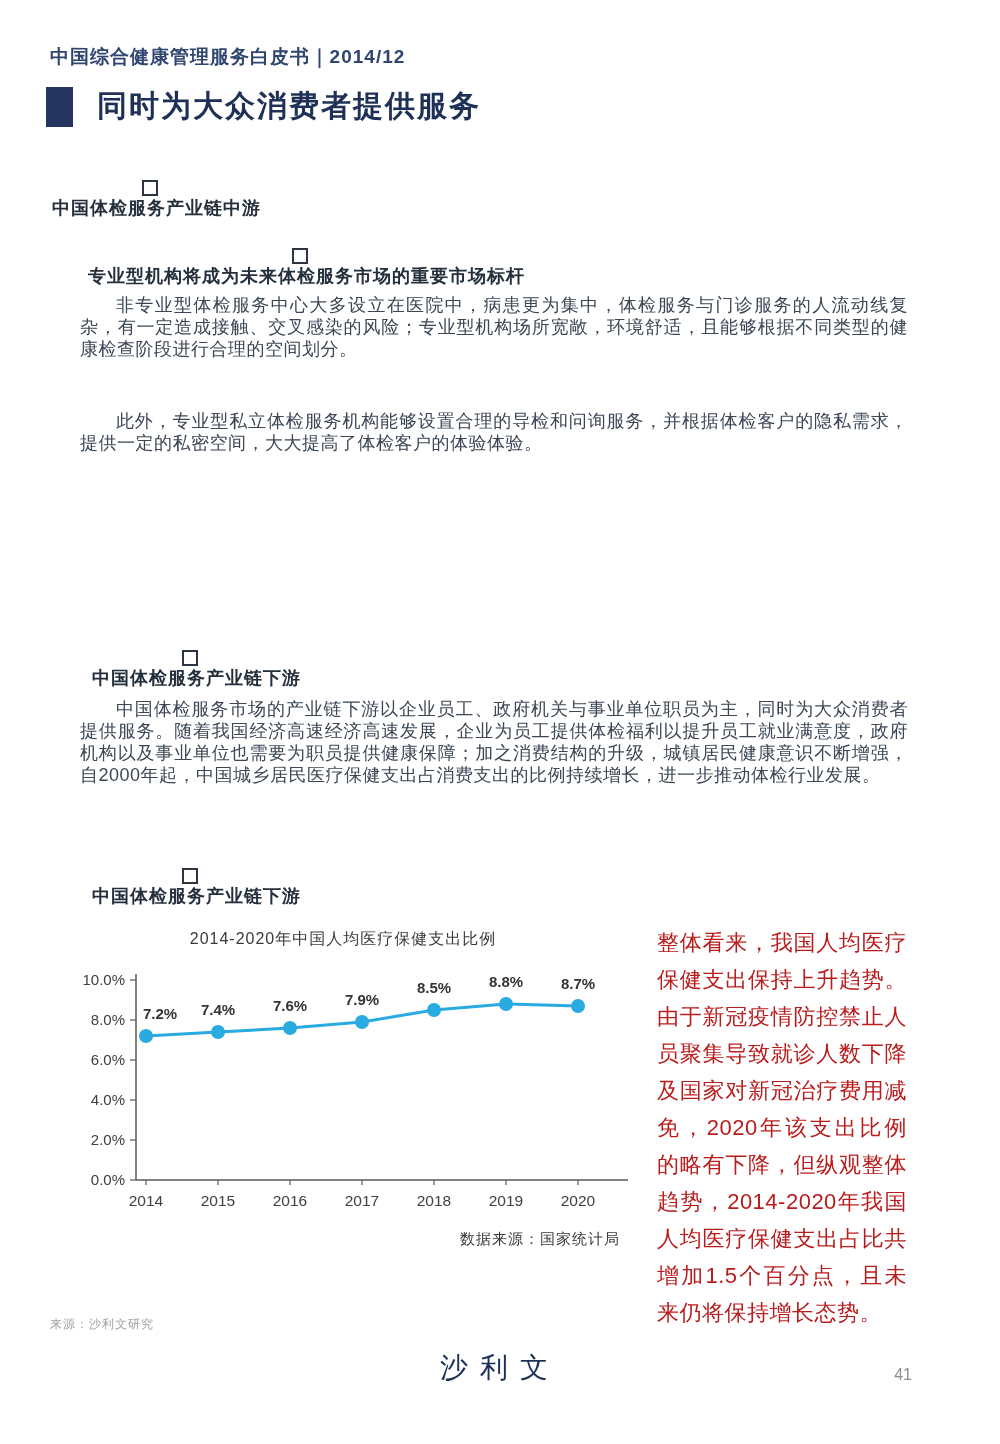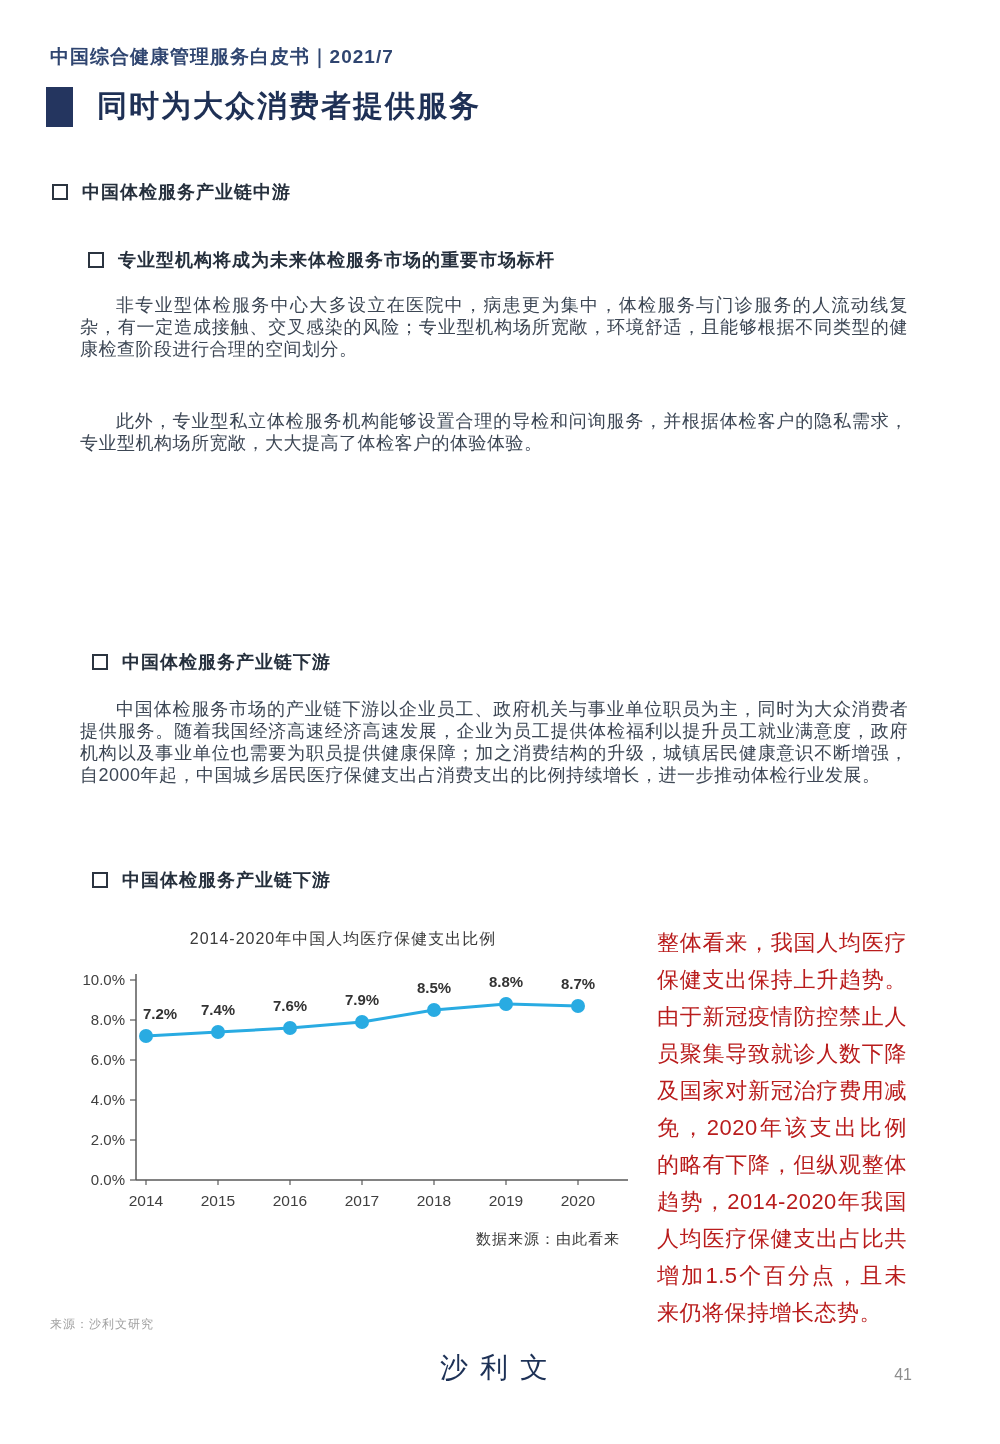--- a/index.html
+++ b/index.html
@@ -9,21 +9,21 @@
   }
   .doc-header{
     position:absolute;left:50px;top:44px;
     font-size:19px;font-weight:bold;color:#2f4570;letter-spacing:1px;
   }
   .title-row{position:absolute;left:46px;top:86px;display:flex;align-items:center;}
   .title-square{width:27px;height:40px;background:#24355f;display:inline-block;}
   .page-title{
     margin:0 0 0 24px;font-size:30px;font-weight:bold;color:#1e3055;letter-spacing:2px;
   }
-  .heading{position:absolute;display:flex;align-items:center;}
+  .heading{position:absolute;display:flex;align-items:center;flex-direction:column;}
   .bullet{
     width:12px;height:12px;border:2px solid #2b3440;display:inline-block;
     margin-right:14px;flex:0 0 auto;
   }
   .h-text{font-size:18px;font-weight:bold;color:#252f3c;letter-spacing:1px;}
   .body-para{
     position:absolute;margin:0;font-size:18px;color:#3c4654;line-height:22px;
     text-align:justify;text-indent:2em;letter-spacing:0.5px;
   }
   .chart-block{position:absolute;left:58px;top:918px;width:590px;}
@@ -40,40 +40,40 @@
   .logo-en{font-size:10px;letter-spacing:6px;color:#2c3b5e;}
   .logo-cn{font-size:28px;font-weight:normal;color:#1d3156;letter-spacing:12px;margin-top:3px;}
   .page-number{position:absolute;right:88px;top:1366px;font-size:16px;color:#8e8e8e;}
   svg text{font-family:"Liberation Sans","DejaVu Sans",sans-serif;}
 </style>
 </head>
 <body>
 
 <div id="page">
 
-  <div class="doc-header">中国综合健康管理服务白皮书｜2021/7</div>
+  <div class="doc-header">中国综合健康管理服务白皮书｜2014/12</div>
 
   <div class="title-row">
     <span class="title-square"></span>
     <h1 class="page-title">同时为大众消费者提供服务</h1>
   </div>
 
   <div class="heading" style="left:52px;top:180px;">
     <span class="bullet"></span>
     <span class="h-text">中国体检服务产业链中游</span>
   </div>
 
   <div class="heading" style="left:88px;top:248px;">
     <span class="bullet"></span>
     <span class="h-text">专业型机构将成为未来体检服务市场的重要市场标杆</span>
   </div>
 
   <p class="body-para" style="left:80px;top:294px;width:828px;">非专业型体检服务中心大多设立在医院中，病患更为集中，体检服务与门诊服务的人流动线复杂，有一定造成接触、交叉感染的风险；专业型机构场所宽敞，环境舒适，且能够根据不同类型的健康检查阶段进行合理的空间划分。</p>
 
-  <p class="body-para" style="left:80px;top:410px;width:828px;">此外，专业型私立体检服务机构能够设置合理的导检和问询服务，并根据体检客户的隐私需求，专业型机构场所宽敞，大大提高了体检客户的体验体验。</p>
+  <p class="body-para" style="left:80px;top:410px;width:828px;">此外，专业型私立体检服务机构能够设置合理的导检和问询服务，并根据体检客户的隐私需求，提供一定的私密空间，大大提高了体检客户的体验体验。</p>
 
 
   <div class="heading" style="left:92px;top:650px;">
     <span class="bullet"></span>
     <span class="h-text">中国体检服务产业链下游</span>
   </div>
 
   <p class="body-para" style="left:80px;top:698px;width:828px;">中国体检服务市场的产业链下游以企业员工、政府机关与事业单位职员为主，同时为大众消费者提供服务。随着我国经济高速经济高速发展，企业为员工提供体检福利以提升员工就业满意度，政府机构以及事业单位也需要为职员提供健康保障；加之消费结构的升级，城镇居民健康意识不断增强，自2000年起，中国城乡居民医疗保健支出占消费支出的比例持续增长，进一步推动体检行业发展。</p>
 
   <div class="heading" style="left:92px;top:868px;">
@@ -121,21 +121,21 @@
         <text x="232" y="93" text-anchor="middle" font-size="15" fill="#333333" font-weight="600">7.6%</text>
         <circle cx="304" cy="104" r="7" fill="#29abe2"></circle>
         <text x="304" y="87" text-anchor="middle" font-size="15" fill="#333333" font-weight="600">7.9%</text>
         <circle cx="376" cy="92" r="7" fill="#29abe2"></circle>
         <text x="376" y="75" text-anchor="middle" font-size="15" fill="#333333" font-weight="600">8.5%</text>
         <circle cx="448" cy="85.99999999999997" r="7" fill="#29abe2"></circle>
         <text x="448" y="68.99999999999997" text-anchor="middle" font-size="15" fill="#333333" font-weight="600">8.8%</text>
         <circle cx="520" cy="88.00000000000003" r="7" fill="#29abe2"></circle>
         <text x="520" y="71.00000000000003" text-anchor="middle" font-size="15" fill="#333333" font-weight="600">8.7%</text>
       </svg>
-    <div class="chart-source">数据来源：由此看来</div>
+    <div class="chart-source">数据来源：国家统计局</div>
   </div>
 
   <div class="aside-text">整体看来，我国人均医疗保健支出保持上升趋势。由于新冠疫情防控禁止人员聚集导致就诊人数下降及国家对新冠治疗费用减免，2020年该支出比例的略有下降，但纵观整体趋势，2014-2020年我国人均医疗保健支出占比共增加1.5个百分点，且未来仍将保持增长态势。</div>
 
   <div class="footer-source">来源：沙利文研究</div>
 
   <div class="logo-block">
     <div class="logo-cn">沙利文</div>
   </div>
 

